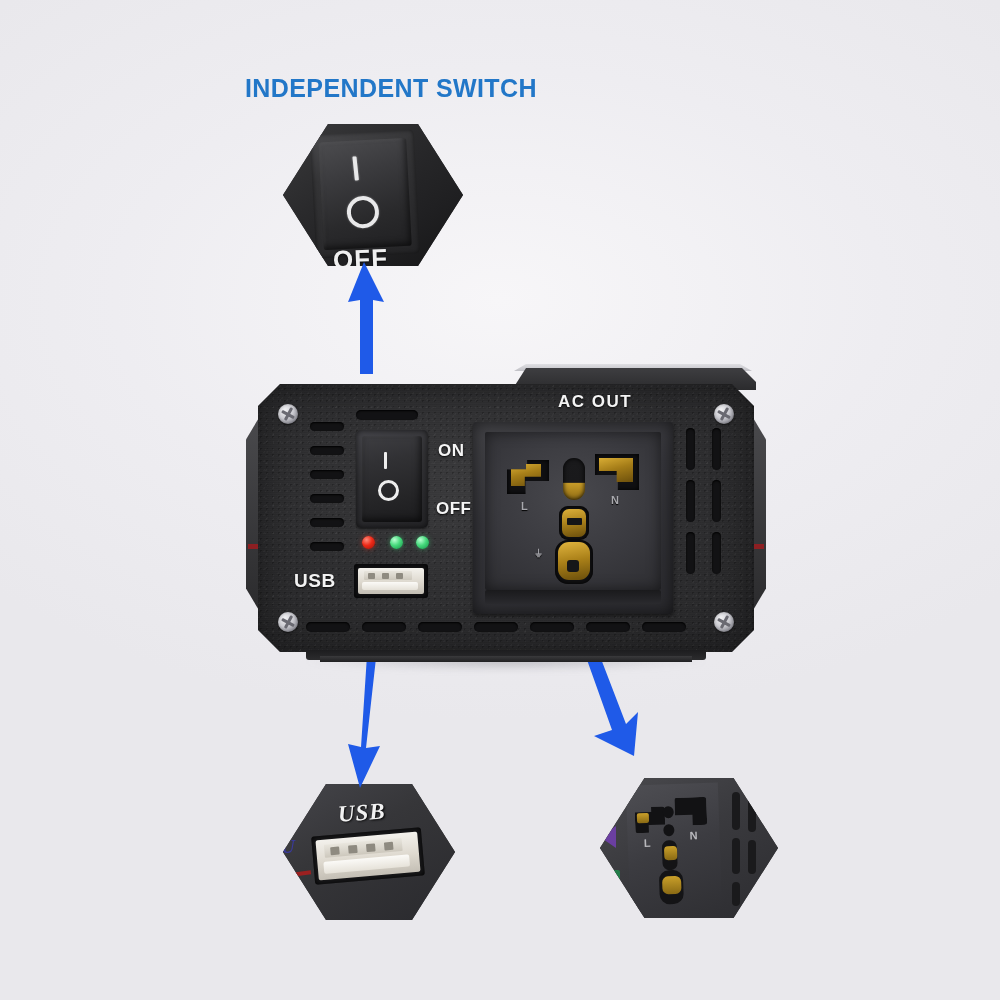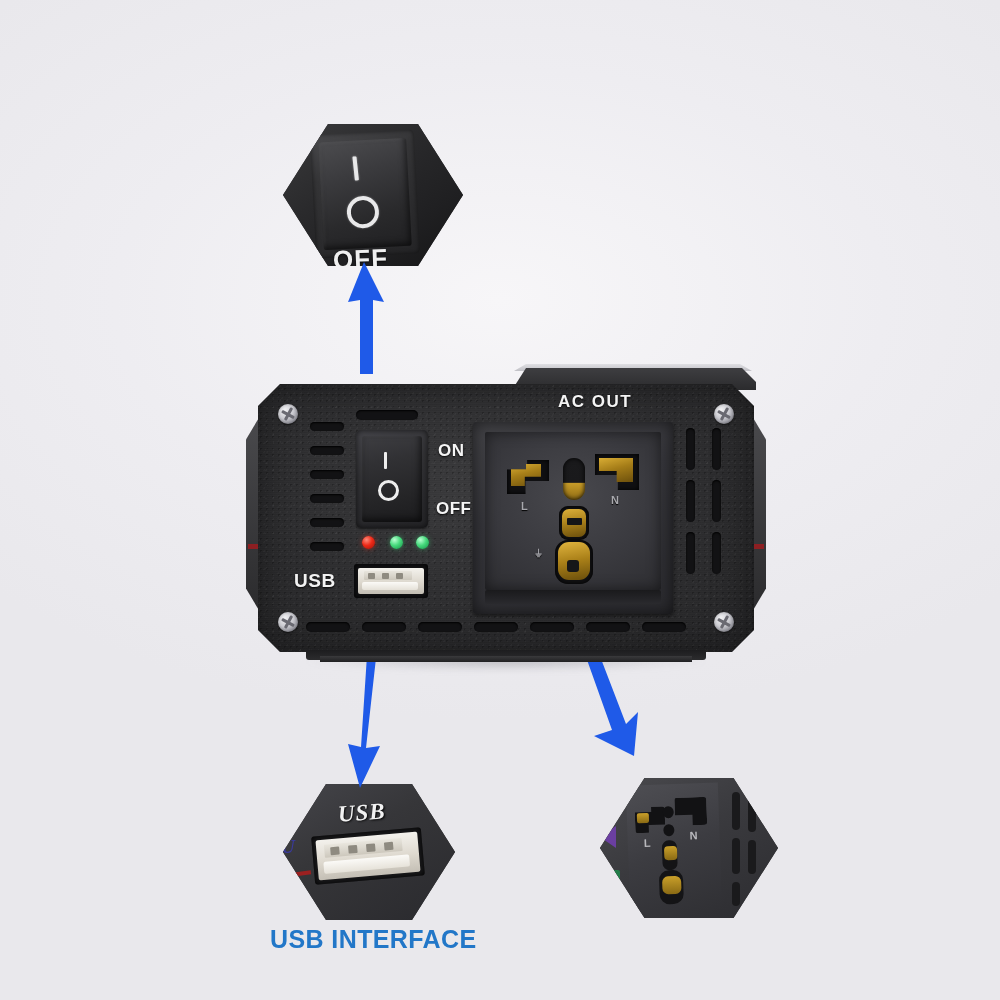--- a/index.html
+++ b/index.html
@@ -322,21 +322,21 @@
     background:linear-gradient(180deg,#1a1a1c,#2a2a2e);border-radius:2px;
   }
 </style>
 </head>
 <body>
 
 <div id="stage">
 
   <div class="floor-shadow"></div>
 
-  <div class="callout-title" id="title-usb">USB INTERFACE</div>
+  <div class="callout-title" id="title-independent">INDEPENDENT SWITCH</div>
 
   <div class="hex" id="hex-switch">
     <div class="bezel"></div>
     <div class="rocker-frame">
       <div class="rocker"></div>
       <div class="mark-i"></div>
       <div class="mark-o"></div>
     </div>
     <div class="off-text">OFF</div>
   </div>

